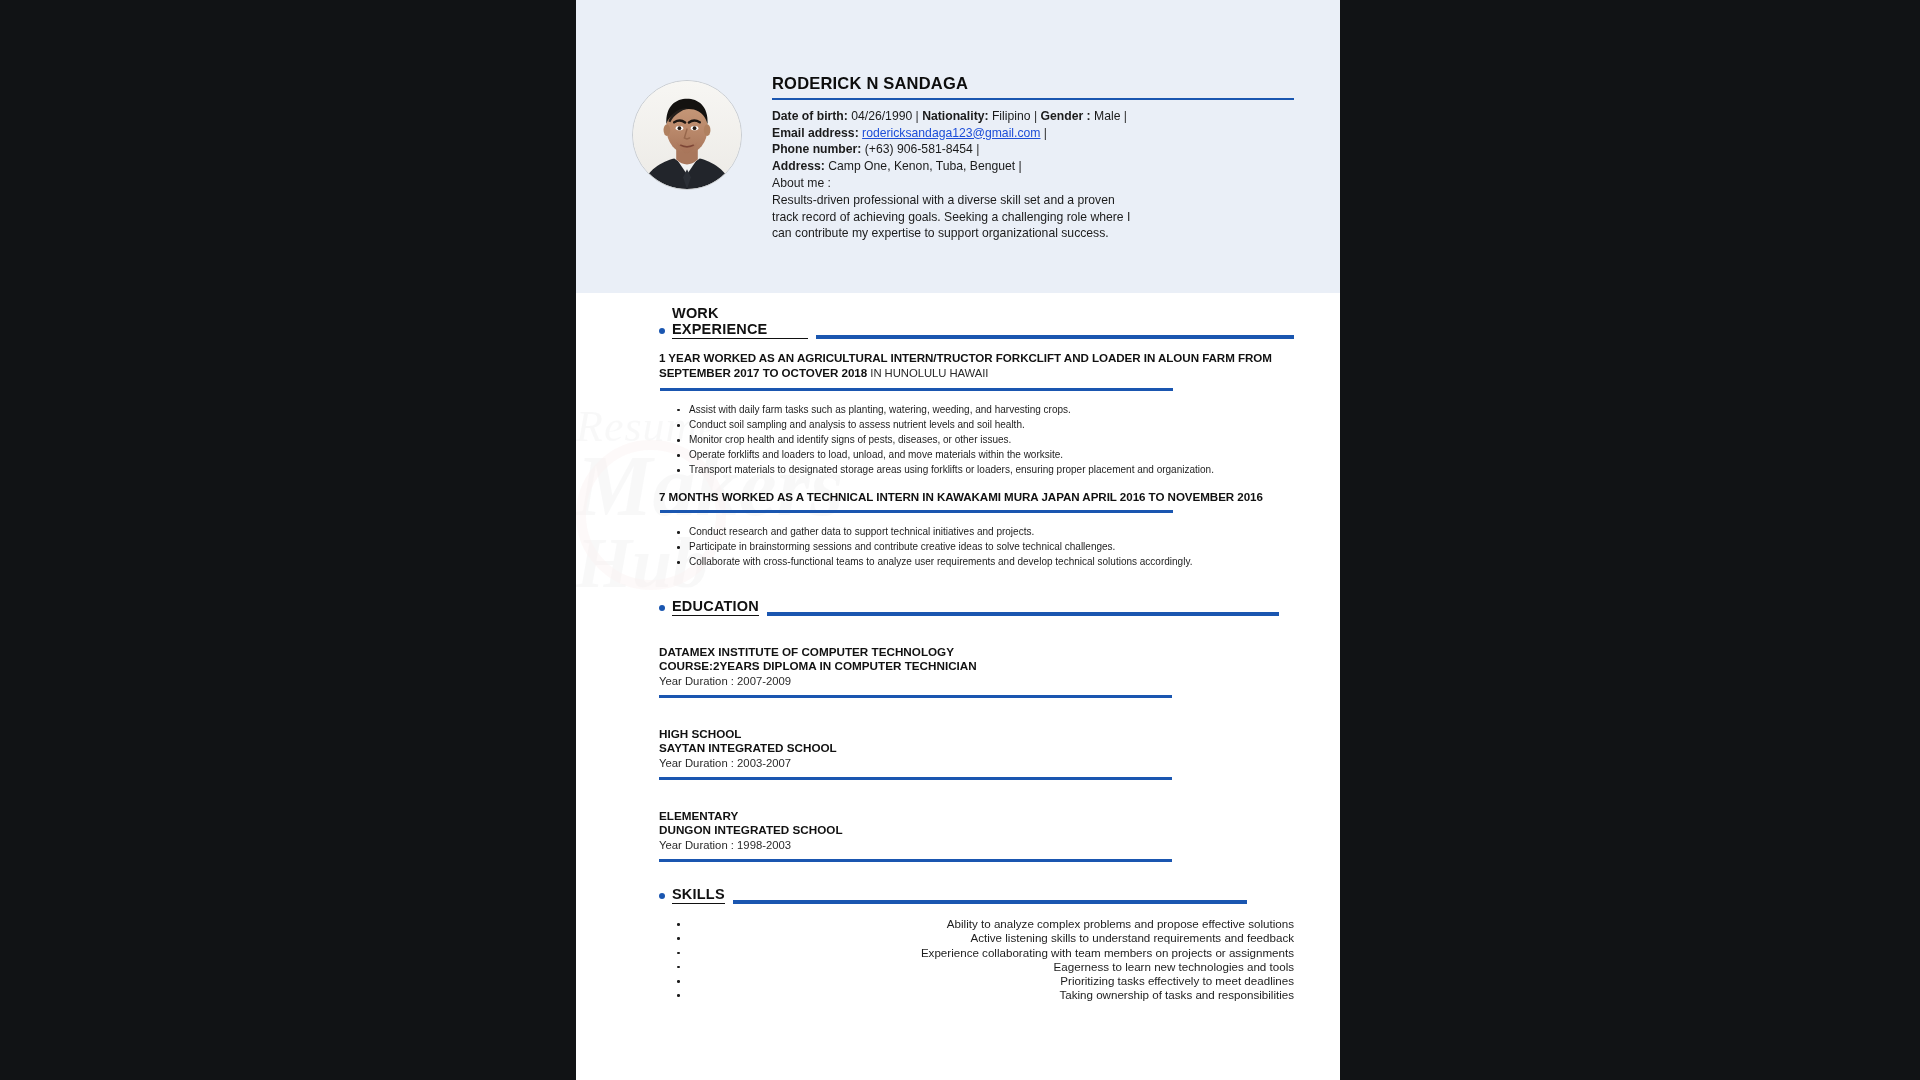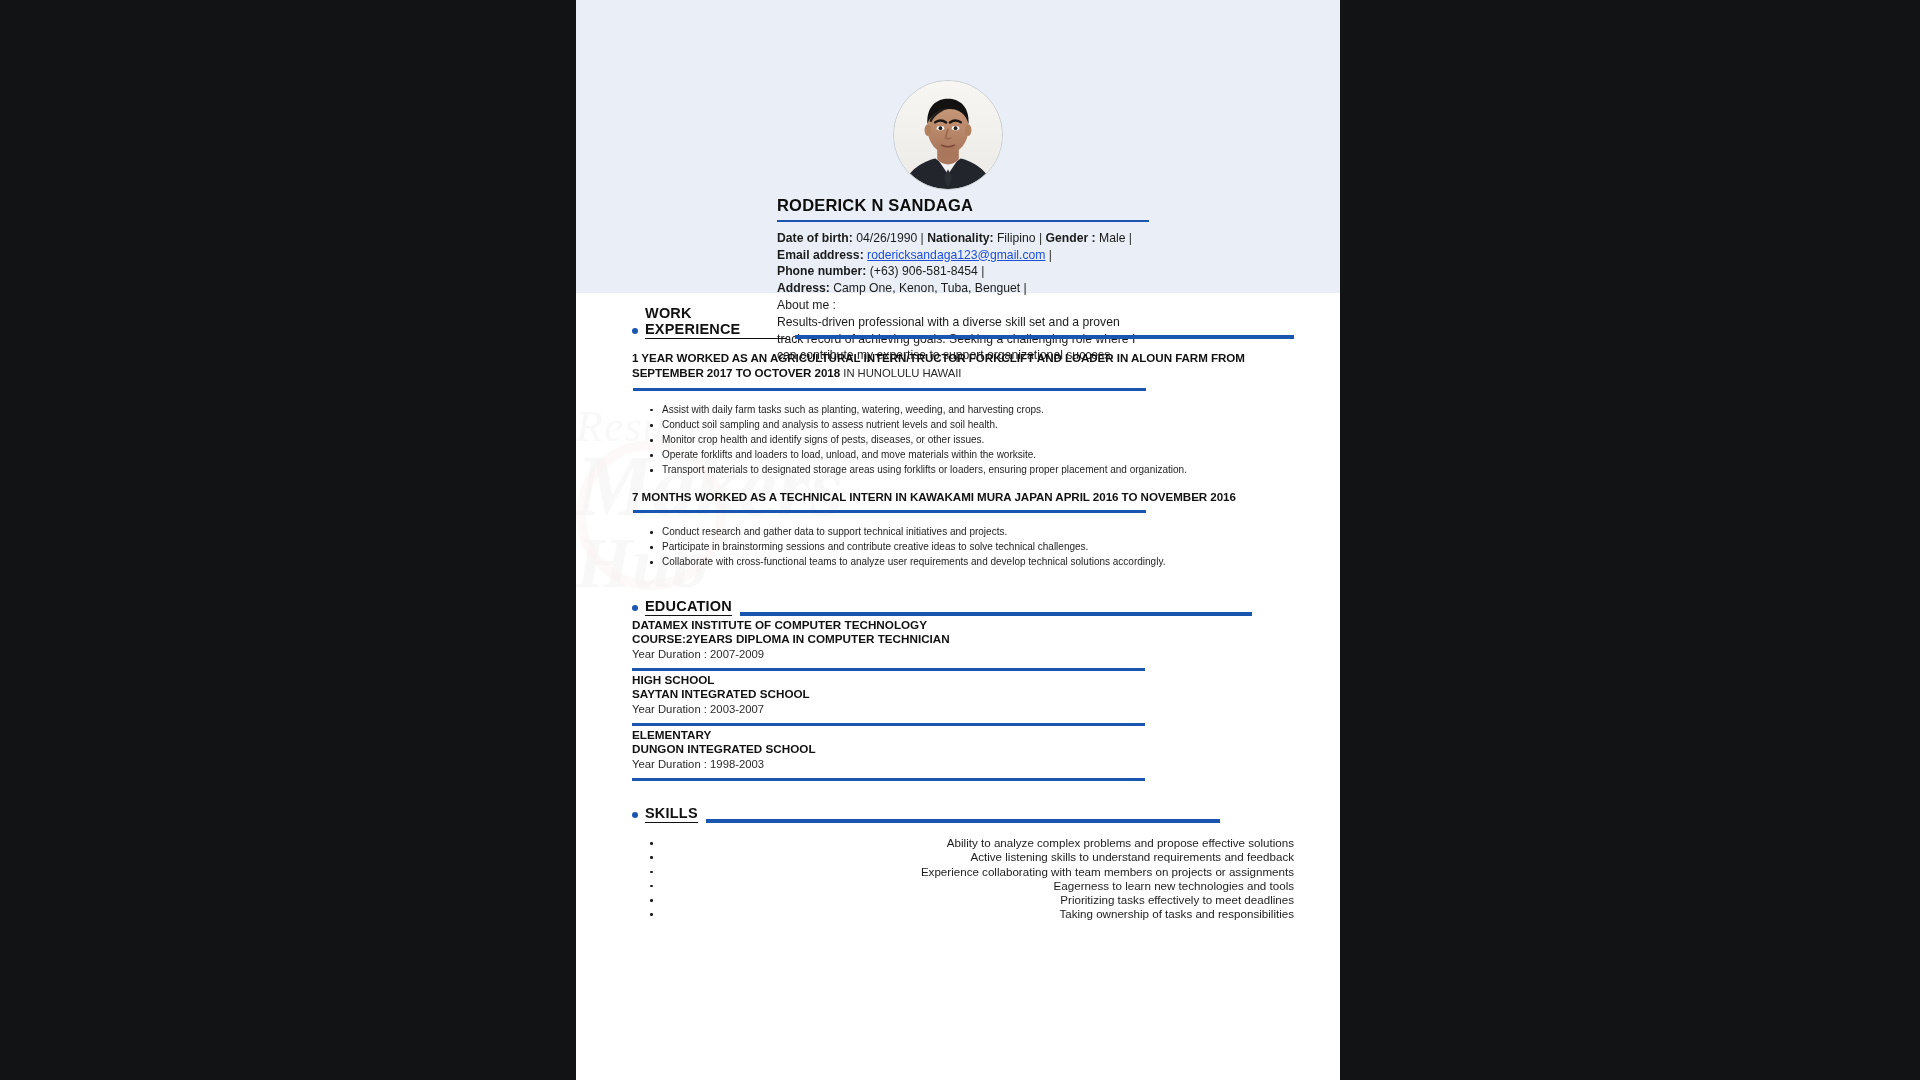--- a/index.html
+++ b/index.html
@@ -81,22 +81,21 @@
 
   
   #header-band {
     position: relative;
     z-index: 2;
     width: 100%;
     height: 293px;
     background: #eaeff7;
     padding: 68px 46px 0 56px;
     display: flex;
-    align-items: center;
-    flex-direction: column;
+    align-items: flex-start;
   }
 
   #avatar-wrap {
     flex: 0 0 auto;
     width: 110px;
     height: 110px;
     margin-top: 12px;
     margin-right: 30px;
   }
   #avatar {
@@ -149,21 +148,21 @@
     font-size: 12.2px;
     color: #1b1b1b;
     line-height: 16.2px;
     max-width: 372px;
   }
 
   
   #body-area {
     position: relative;
     z-index: 2;
-    padding: 0 46px 0 56px;
+    padding: 0 46px 0 83px;
   }
 
   .section { margin-top: 0; }
 
   .section-head {
     display: flex;
     align-items: flex-end;
     position: relative;
     padding-top: 12px;
   }
@@ -232,21 +231,21 @@
     position: absolute;
     left: 0;
     top: 6px;
     width: 2.6px;
     height: 2.6px;
     background: #1d1d1d;
     border-radius: 50%;
   }
   ul.bullets li.wrap { line-height: 14.6px; }
 
-  .edu-item { margin-top: 2px; }
+  .edu-item { margin-top: 29px; }
   .edu-line {
     font-size: 11.7px;
     font-weight: bold;
     color: #111;
     line-height: 14.5px;
   }
   .edu-year {
     font-size: 11.3px;
     color: #2a2a2a;
     line-height: 15px;

